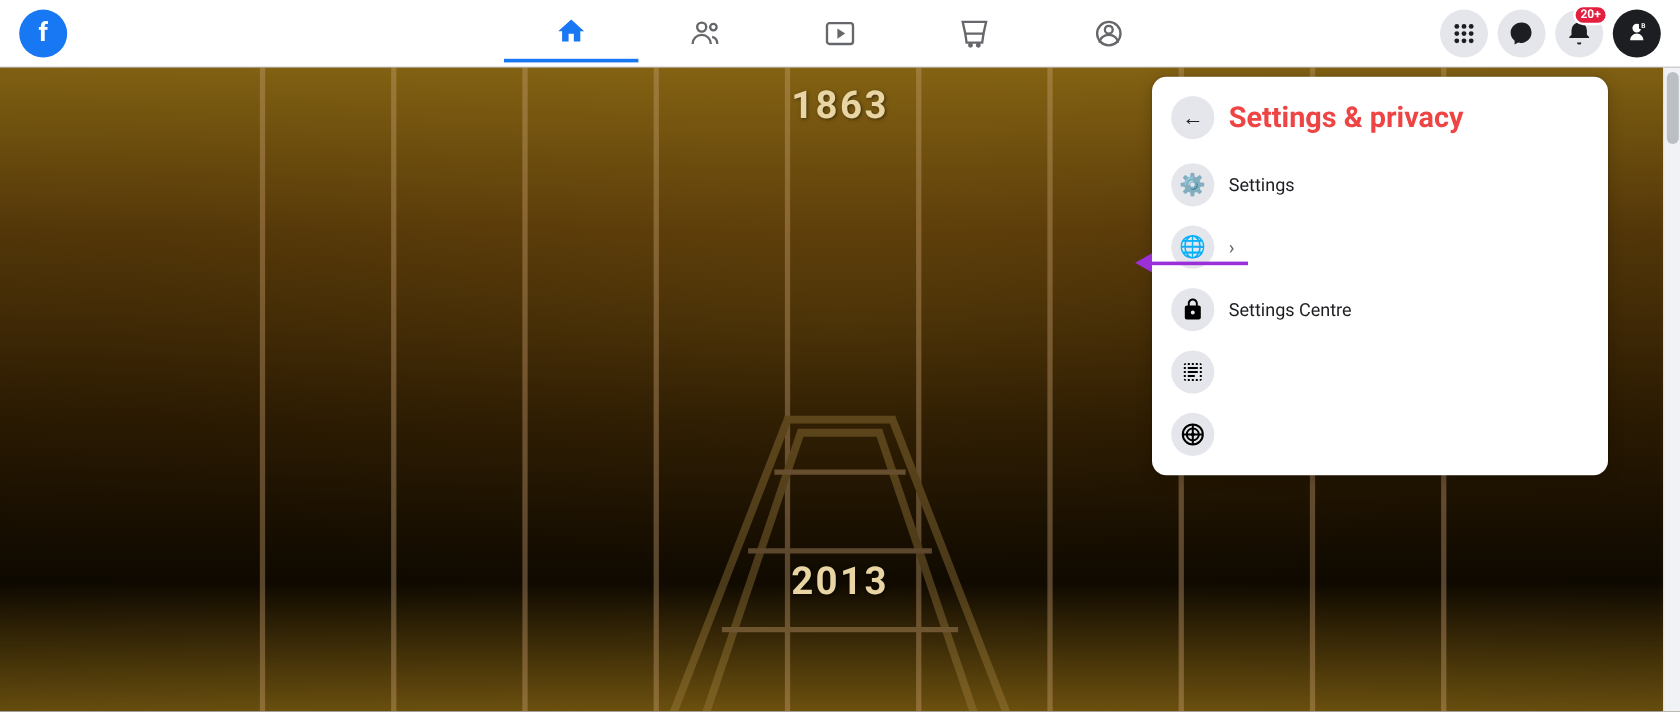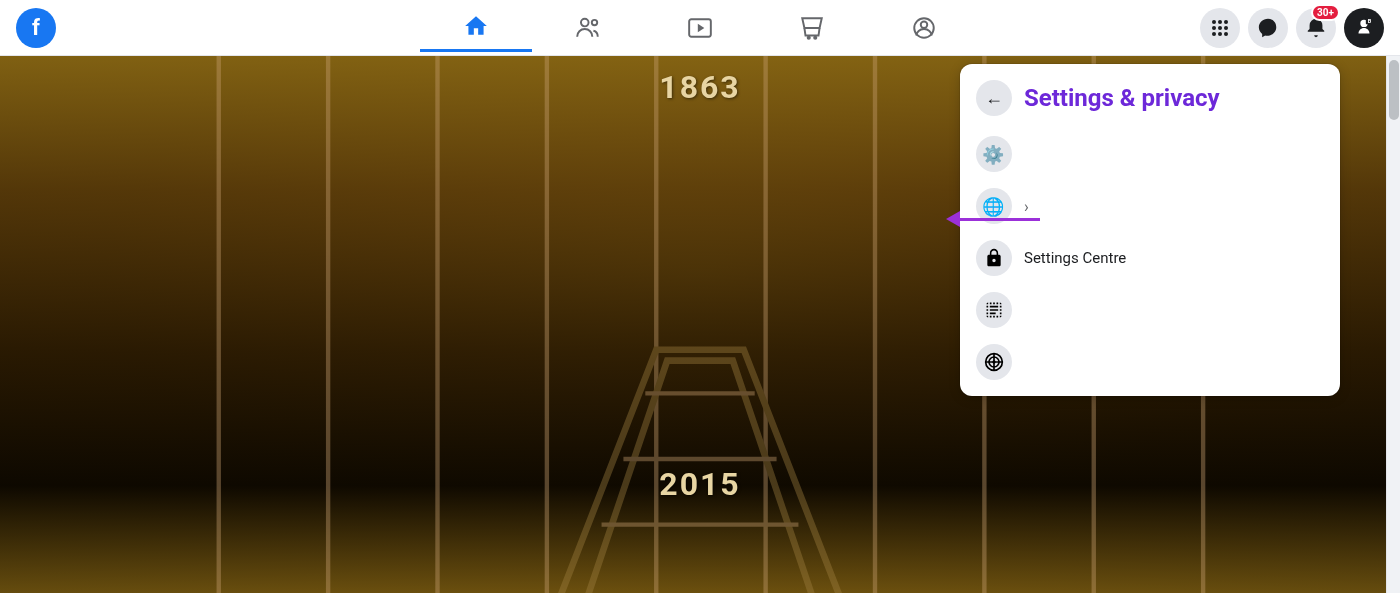--- a/index.html
+++ b/index.html
@@ -178,21 +178,21 @@
       align-items: center;
       justify-content: center;
       cursor: pointer;
       font-size: 18px;
       color: #1c1e21;
       flex-shrink: 0;
     }
     .panel-title {
       font-size: 24px;
       font-weight: 700;
-      color: #6d28d9;
+      color: #ef4444;
     }
     .panel-items {
       padding: 4px 8px 8px 8px;
     }
     .panel-item {
       display: flex;
       align-items: center;
       padding: 8px 8px;
       border-radius: 8px;
       cursor: pointer;
@@ -334,21 +334,21 @@
     <div class="icon-circle">
       <svg width="22" height="22" viewBox="0 0 24 24" fill="currentColor">
         <path d="M12 2C6.477 2 2 6.145 2 11.243c0 2.908 1.417 5.503 3.635 7.22V22l3.316-1.829c.885.246 1.823.379 2.049.379 5.523 0 10-4.145 10-9.307S17.523 2 12 2z"></path>
       </svg>
     </div>
 
     <div class="icon-circle">
       <svg width="22" height="22" viewBox="0 0 24 24" fill="currentColor">
         <path d="M12 2a7 7 0 00-7 7v4l-2 2v1h18v-1l-2-2V9a7 7 0 00-7-7zm0 20a2 2 0 01-2-2h4a2 2 0 01-2 2z"></path>
       </svg>
-      <span class="badge">30+</span>
+      <span class="badge">20+</span>
     </div>
 
     <div class="avatar-circle">
       <svg width="22" height="22" viewBox="0 0 24 24" fill="white">
         <path d="M12 3a4 4 0 100 8 4 4 0 000-8zM6 18c0-3.3 2.7-6 6-6s6 2.7 6 6H6z"></path>
         <rect x="14" y="0" width="8" height="8" rx="1" fill="#1c1e21"></rect>
         <text x="18" y="7" font-size="6" fill="white" text-anchor="middle" font-weight="bold">B</text>
       </svg>
     </div>
   </div>
@@ -392,33 +392,34 @@
           <line x1="210" y1="510" x2="430" y2="510"></line>
           <line x1="220" y1="480" x2="420" y2="480"></line>
           <line x1="240" y1="440" x2="400" y2="440"></line>
           <line x1="260" y1="400" x2="380" y2="400"></line>
           <line x1="275" y1="360" x2="365" y2="360"></line>
           <line x1="285" y1="330" x2="355" y2="330"></line>
           <line x1="295" y1="300" x2="345" y2="300"></line>
         </g>
       </svg>
       <div class="year-label year-1863">1863</div>
-      <div class="year-label year-2022">2015</div>
+      <div class="year-label year-2022">2013</div>
     </div>
   </div>
 
   <div class="dropdown-panel">
     <div class="panel-header">
       <div class="back-btn">←</div>
       <span class="panel-title">Settings &amp; privacy</span>
     </div>
     <div class="panel-items">
 
       <div class="panel-item">
         <div class="item-icon-circle">⚙️</div>
+        <span class="item-label">Settings</span>
       </div>
 
       <div class="panel-item">
         <div class="item-icon-circle">🌐</div>
         <span class="item-chevron">›</span>
       </div>
 
 
       <div class="panel-item">
         <div class="item-icon-circle">

